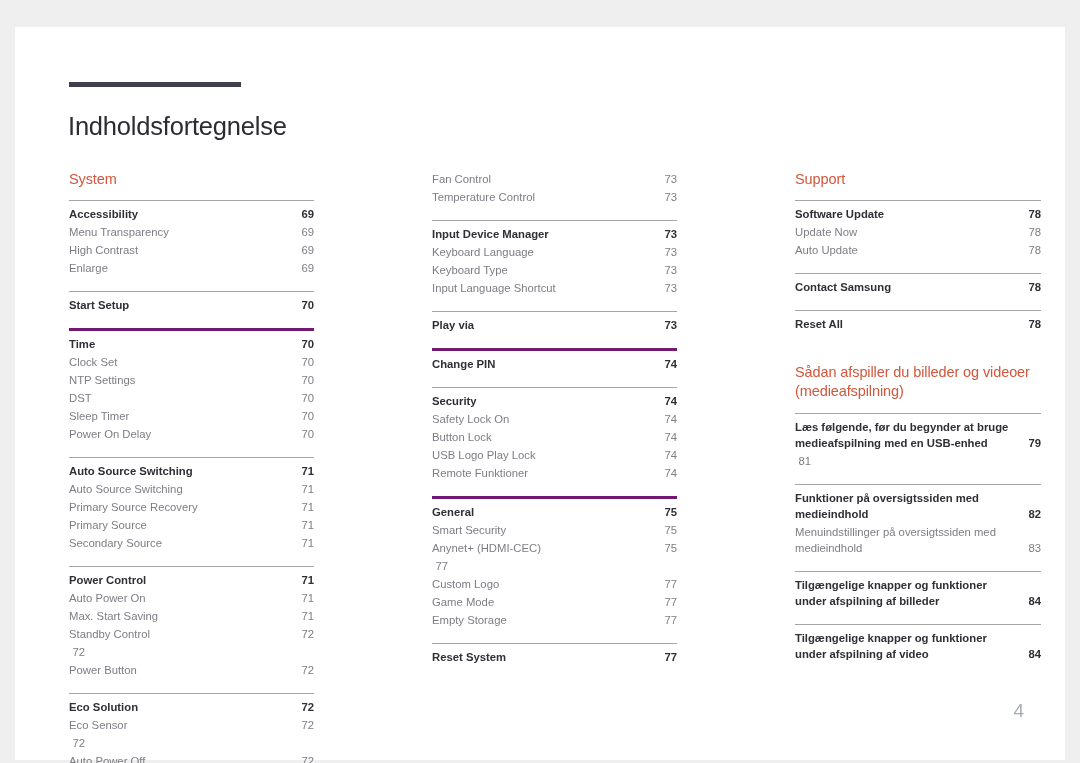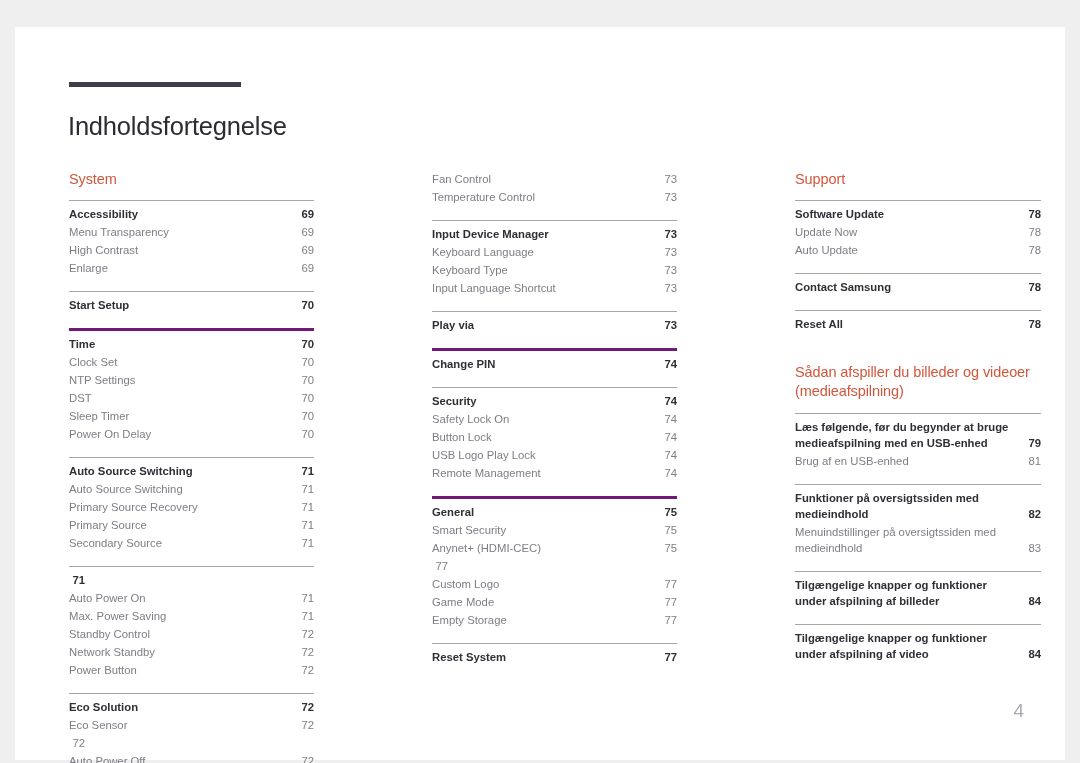--- a/index.html
+++ b/index.html
@@ -210,36 +210,36 @@
               <span class="toc-page">71</span>
             </div>
             <div class="toc-row level-1">
               <span class="toc-label">Secondary Source</span>
               <span class="toc-page">71</span>
             </div>
           </div>
           <div class="gap-10"></div>
           <div class="toc-group">
             <div class="toc-row level-0">
+              <span class="toc-label">Power Control</span>
               <span class="toc-page">71</span>
             </div>
             <div class="toc-row level-1">
               <span class="toc-label">Auto Power On</span>
               <span class="toc-page">71</span>
             </div>
             <div class="toc-row level-1">
-              <span class="toc-label">Max. Power Saving</span>
+              <span class="toc-label">Max. Start Saving</span>
               <span class="toc-page">71</span>
             </div>
             <div class="toc-row level-1">
               <span class="toc-label">Standby Control</span>
               <span class="toc-page">72</span>
             </div>
             <div class="toc-row level-1">
-              <span class="toc-label">Network Standby</span>
               <span class="toc-page">72</span>
             </div>
             <div class="toc-row level-1">
               <span class="toc-label">Power Button</span>
               <span class="toc-page">72</span>
             </div>
           </div>
           <div class="gap-10"></div>
           <div class="toc-group">
             <div class="toc-row level-0">
@@ -320,21 +320,21 @@
             </div>
             <div class="toc-row level-1">
               <span class="toc-label">Button Lock</span>
               <span class="toc-page">74</span>
             </div>
             <div class="toc-row level-1">
               <span class="toc-label">USB Logo Play Lock</span>
               <span class="toc-page">74</span>
             </div>
             <div class="toc-row level-1">
-              <span class="toc-label">Remote Management</span>
+              <span class="toc-label">Remote Funktioner</span>
               <span class="toc-page">74</span>
             </div>
           </div>
           <div class="gap-10"></div>
           <div class="toc-group light-rule">
             <div class="toc-row level-0">
               <span class="toc-label">General</span>
               <span class="toc-page">75</span>
             </div>
             <div class="toc-row level-1">
@@ -405,21 +405,20 @@
         </div>
       <div class="gap-26"></div>
       <div class="section-heading two-line">Sådan afspiller du billeder og videoer (medieafspilning)</div>
       <div>
           <div class="toc-group">
             <div class="toc-row level-0">
               <span class="toc-label">Læs følgende, før du begynder at bruge medieafspilning med en USB-enhed</span>
               <span class="toc-page">79</span>
             </div>
             <div class="toc-row level-1">
-              <span class="toc-label">Brug af en USB-enhed</span>
               <span class="toc-page">81</span>
             </div>
           </div>
           <div class="gap-10"></div>
           <div class="toc-group">
             <div class="toc-row level-0">
               <span class="toc-label">Funktioner på oversigtssiden med medieindhold</span>
               <span class="toc-page">82</span>
             </div>
             <div class="toc-row level-1">

